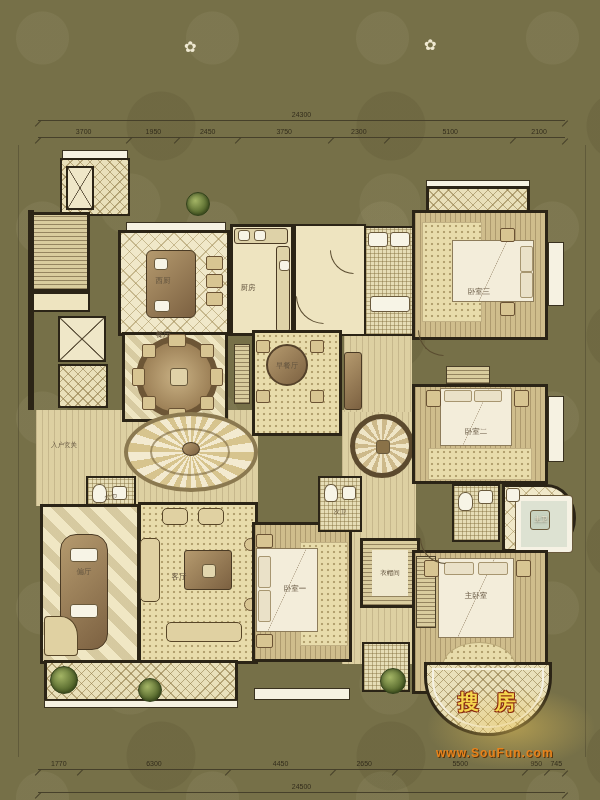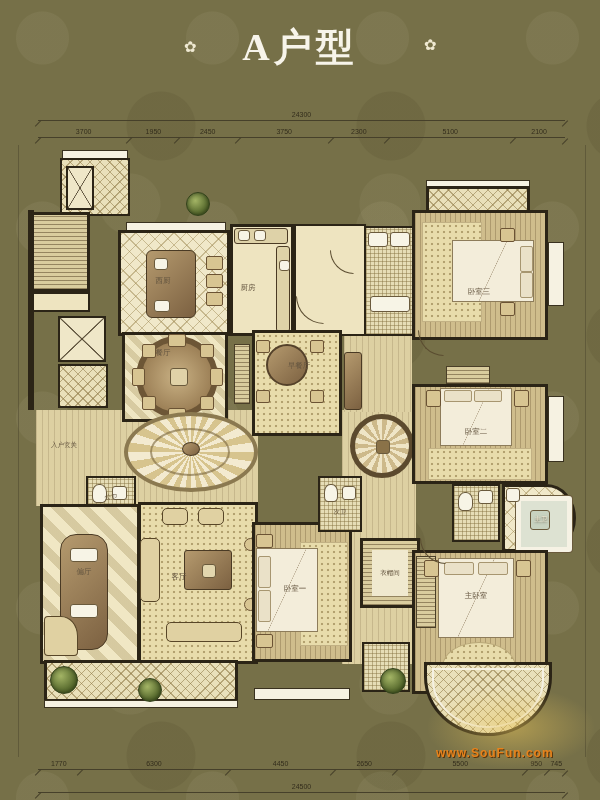--- a/index.html
+++ b/index.html
@@ -71,21 +71,20 @@
   .wm-en{position:absolute;left:2px;top:12px;font-family:"DejaVu Serif",serif;font-style:italic;font-weight:bold;font-size:36px;color:#2f62c0;
     text-shadow:2px 0 0 #e8c24a,-2px 0 0 #e8c24a,0 2px 0 #e8c24a,0 -2px 0 #e8c24a,2px 2px 0 #e8c24a,-2px -2px 0 #e8c24a,2px -2px 0 #e8c24a,-2px 2px 0 #e8c24a,3px 3px 3px rgba(60,30,0,.6);}
   .wm-url{position:absolute;left:8px;top:56px;font-weight:bold;font-size:12px;color:#e8821a;letter-spacing:1px;text-shadow:1px 1px 0 rgba(80,40,0,.85);}
 </style>
 </head>
 <body>
 
 <div id="canvas">
 
   <span class="flourish" style="left:184px;top:38px;">✿</span>
-  <div class="title">A户型</div>
   <span class="flourish" style="left:424px;top:36px;">✿</span>
 
   <div class="dim-total" style="left:38px;top:106px;width:527px;">
       <span>24300</span>
     </div>
   <div class="dim-row" style="left:38px;top:124px;width:527px;">
     <div class="dim-seg" style="flex-grow: 3700;">
         <span>3700</span>
       </div>
     <div class="dim-seg" style="flex-grow: 1950;">
@@ -255,22 +254,22 @@
   <div class="patch carpetP round b1" style="left:442px;top:642px;width:74px;height:50px;border:1px solid #b9a878;"></div>
   <div class="arc" style="left:420px;top:538px;width:24px;height:24px;"></div>
 
   <div class="room mosaic b2" style="left:362px;top:642px;width:48px;height:50px;"></div>
   <div class="room lattice" style="left:424px;top:662px;width:128px;height:74px;border-radius:0 0 50% 50%/0 0 80% 80%;"></div>
   <div class="patch" style="left:432px;top:668px;width:112px;height:60px;border:2px solid #f5f1e2;border-radius:0 0 50% 50%/0 0 80% 80%;"></div>
   <div class="plant" style="left:380px;top:668px;width:24px;height:24px;"></div>
 
   <div class="lbl" style="left:163px;top:281px;">西厨</div>
   <div class="lbl" style="left:248px;top:288px;">厨房</div>
-  <div class="lbl" style="left:163px;top:353px;">餐厅</div>
-  <div class="lbl" style="left:287px;top:366px;margin-left:12px;">早餐厅</div>
+  <div class="lbl" style="left:163px;top:335px;">餐厅</div>
+  <div class="lbl" style="left:287px;top:366px;">早餐厅</div>
   <div class="lbl tiny" style="left:64px;top:445px;">入户玄关</div>
   <div class="lbl tiny" style="left:111px;top:497px;">公卫</div>
   <div class="lbl" style="left:84px;top:572px;">偏厅</div>
   <div class="lbl" style="left:179px;top:577px;">客厅</div>
   <div class="lbl" style="left:295px;top:589px;">卧室一</div>
   <div class="lbl tiny" style="left:340px;top:512px;">次卫</div>
   <div class="lbl tiny" style="left:390px;top:573px;">衣帽间</div>
   <div class="lbl" style="left:476px;top:432px;">卧室二</div>
   <div class="lbl" style="left:479px;top:292px;">卧室三</div>
   <div class="lbl" style="left:476px;top:596px;">主卧室</div>
@@ -298,16 +297,17 @@
     <div class="dim-seg" style="flex-grow: 745;">
         <span>745</span>
       </div>
   </div>
   <div class="dim-total" style="left:38px;top:778px;width:527px;">
       <span>24500</span>
     </div>
 
   <div class="watermark">
     <div class="wm-glow"></div>
+    <div class="wm-cn">搜房</div>
     <div class="wm-url">www.SouFun.com</div>
   </div>
 
 </div>
 
 </body></html>

